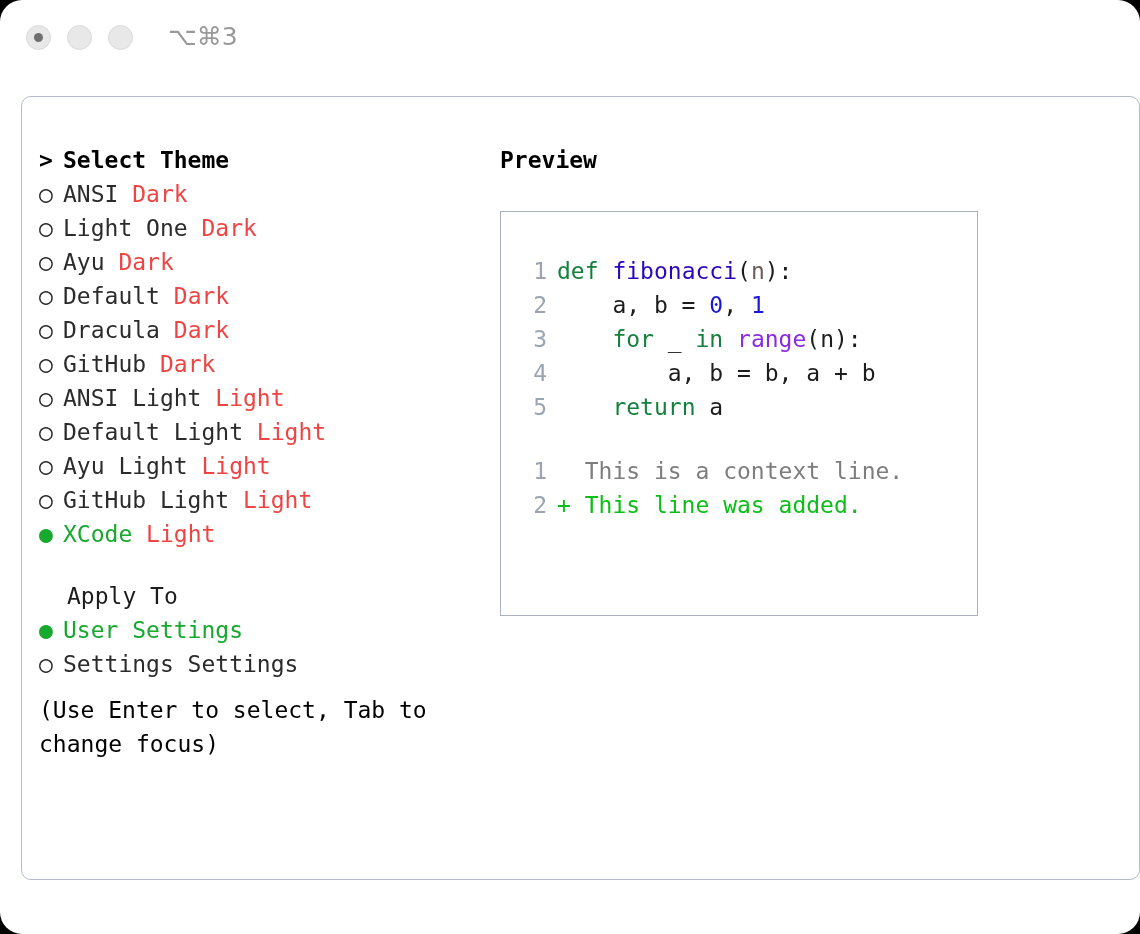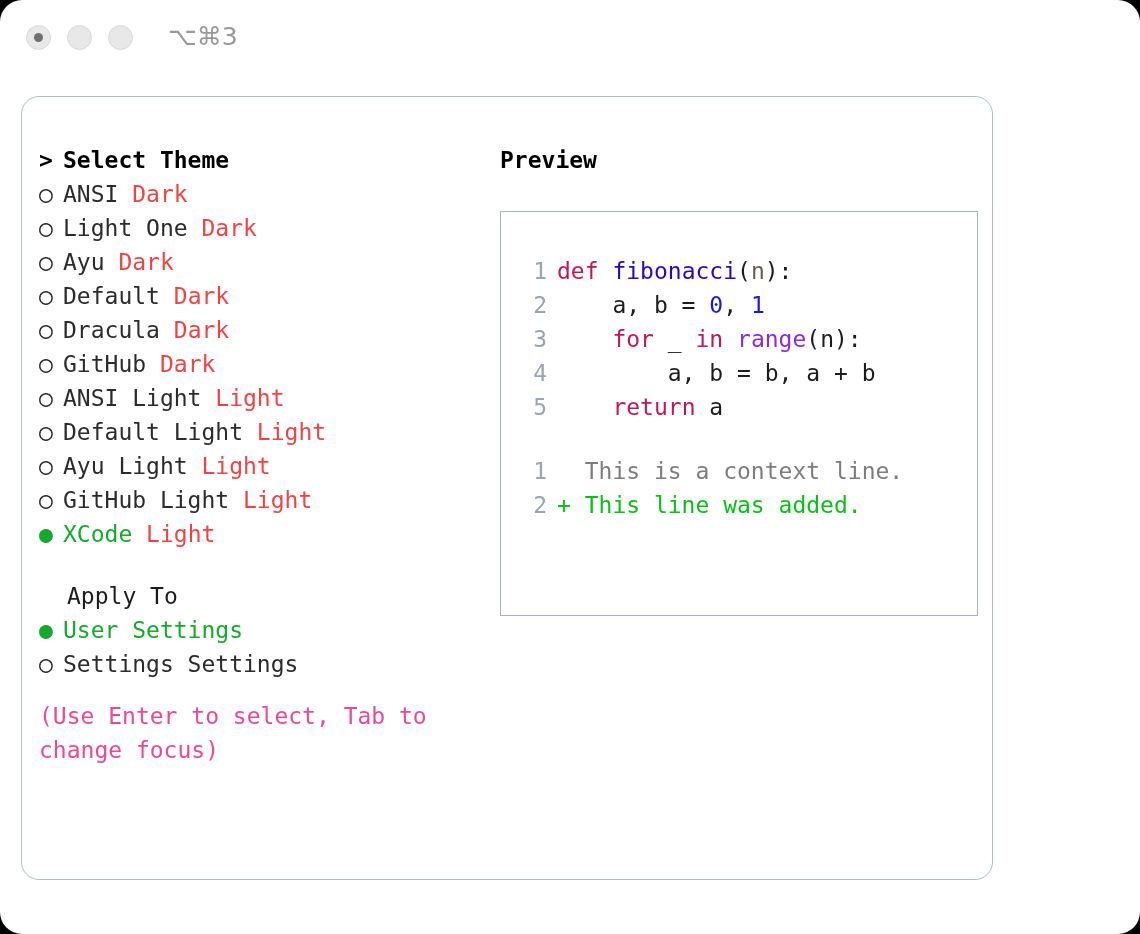--- a/index.html
+++ b/index.html
@@ -66,24 +66,24 @@
     font-family: "DejaVu Sans", "Liberation Sans", sans-serif;
     letter-spacing: 0px;
     white-space: nowrap;
   }
 
   
   #main-panel {
     position: absolute;
     left: 21px;
     top: 96px;
-    width: 972px;
+    width: 1119px;
     height: 784px;
     border: 1px solid #b3bcc8;
-    border-radius: 18px;
+    border-radius: 10px;
     box-sizing: border-box;
     background: #ffffff;
   }
 
   
   #theme-column {
     position: absolute;
     left: 17px;
     top: 46px;
     width: 440px;
@@ -111,24 +111,24 @@
   }
   .spacer-28 { height: 28px; }
   #apply-heading {
     padding-left: 28px;
     font-size: 23px;
     height: 34px;
     line-height: 34px;
     color: #1c1c1c;
   }
   #hint-text {
-    margin-top: 18px;
-    font-size: 23px;
-    line-height: 34px;
-    color: #ec4899;
+    margin-top: 12px;
+    font-size: 23px;
+    line-height: 34px;
+    color: #000000;
     width: 408px;
   }
 
   
   #preview-column {
     position: absolute;
     left: 478px;
     top: 46px;
     width: 500px;
   }
@@ -160,21 +160,21 @@
     font-size: 23px;
     white-space: pre;
   }
   .lineno {
     display: inline-block;
     width: 26px;
     text-align: right;
     color: #9aa5b1;
     margin-right: 10px;
   }
-  .kw      { color: #be185d; }
+  .kw      { color: #15803d; }
   .fn      { color: #2b04bd; }
   .builtin { color: #8a2be2; }
   .num     { color: #1a18d8; }
   .plain   { color: #1c1c1c; }
   .param   { color: #6d5b56; }
   .punct   { color: #1c1c1c; }
   .diff-ctx { color: #7d7d7d; }
   .diff-del { color: #c01d1d; }
   .diff-add { color: #0bbf18; }
   .diff-gap { height: 30px; }

